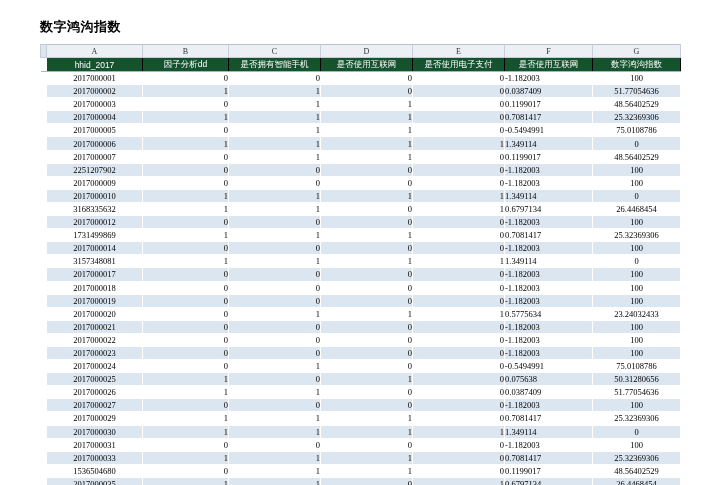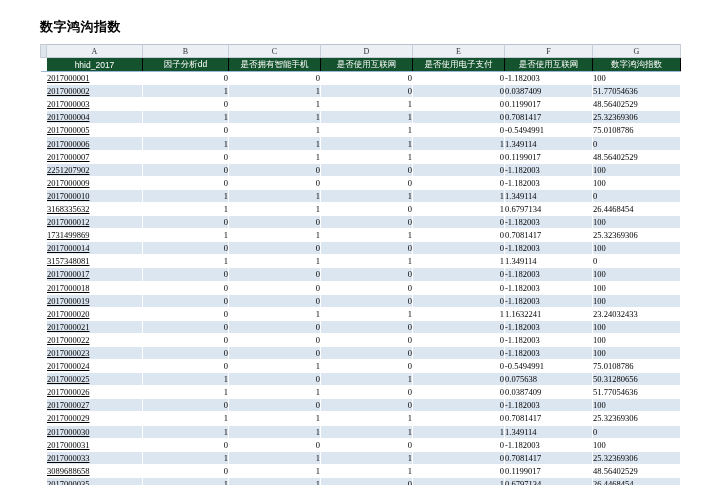--- a/index.html
+++ b/index.html
@@ -81,24 +81,24 @@
     white-space: nowrap;
     overflow: hidden;
   }
   tr.data-row.band-a td { background: #ffffff; }
   tr.data-row.band-b td { background: #dce6f1; }
   td.rownum {
     width: 4px;
     background: #ffffff !important;
     border-right: 1px solid #ffffff !important;
   }
-  td.c-id   { text-align: left; padding-right: 5px; text-decoration: underline; }
+  td.c-id   { text-align: center; padding-right: 5px; }
   td.c-num  { text-align: right; padding-right: 6px; }
   td.c-f    { text-align: left; }
-  td.c-g    { text-align: left; padding-right: 3px; }
+  td.c-g    { text-align: center; padding-right: 3px; }
 
   
   col.w-rn { width: 6px; }
   col.w-a  { width: 96px; }
   col.w-b  { width: 86px; }
   col.w-c  { width: 92px; }
   col.w-d  { width: 92px; }
   col.w-e  { width: 92px; }
   col.w-f  { width: 88px; }
   col.w-g  { width: 88px; }
@@ -341,21 +341,21 @@
           <td class="c-f">-1.182003</td>
           <td class="c-g">100</td>
         </tr>
         <tr class="data-row band-a">
           <td class="rownum"></td>
           <td class="c-id">2017000020</td>
           <td class="c-num">0</td>
           <td class="c-num">1</td>
           <td class="c-num">1</td>
           <td class="c-num">1</td>
-          <td class="c-f">1.1632241</td>
+          <td class="c-f">0.5775634</td>
           <td class="c-g">23.24032433</td>
         </tr>
         <tr class="data-row band-b">
           <td class="rownum"></td>
           <td class="c-id">2017000021</td>
           <td class="c-num">0</td>
           <td class="c-num">0</td>
           <td class="c-num">0</td>
           <td class="c-num">0</td>
           <td class="c-f">-1.182003</td>
@@ -456,21 +456,21 @@
           <td class="c-id">2017000033</td>
           <td class="c-num">1</td>
           <td class="c-num">1</td>
           <td class="c-num">1</td>
           <td class="c-num">0</td>
           <td class="c-f">0.7081417</td>
           <td class="c-g">25.32369306</td>
         </tr>
         <tr class="data-row band-a">
           <td class="rownum"></td>
-          <td class="c-id">3089688658</td>
+          <td class="c-id">1536504680</td>
           <td class="c-num">0</td>
           <td class="c-num">1</td>
           <td class="c-num">1</td>
           <td class="c-num">0</td>
           <td class="c-f">0.1199017</td>
           <td class="c-g">48.56402529</td>
         </tr>
         <tr class="data-row band-b">
           <td class="rownum"></td>
           <td class="c-id">2017000035</td>

